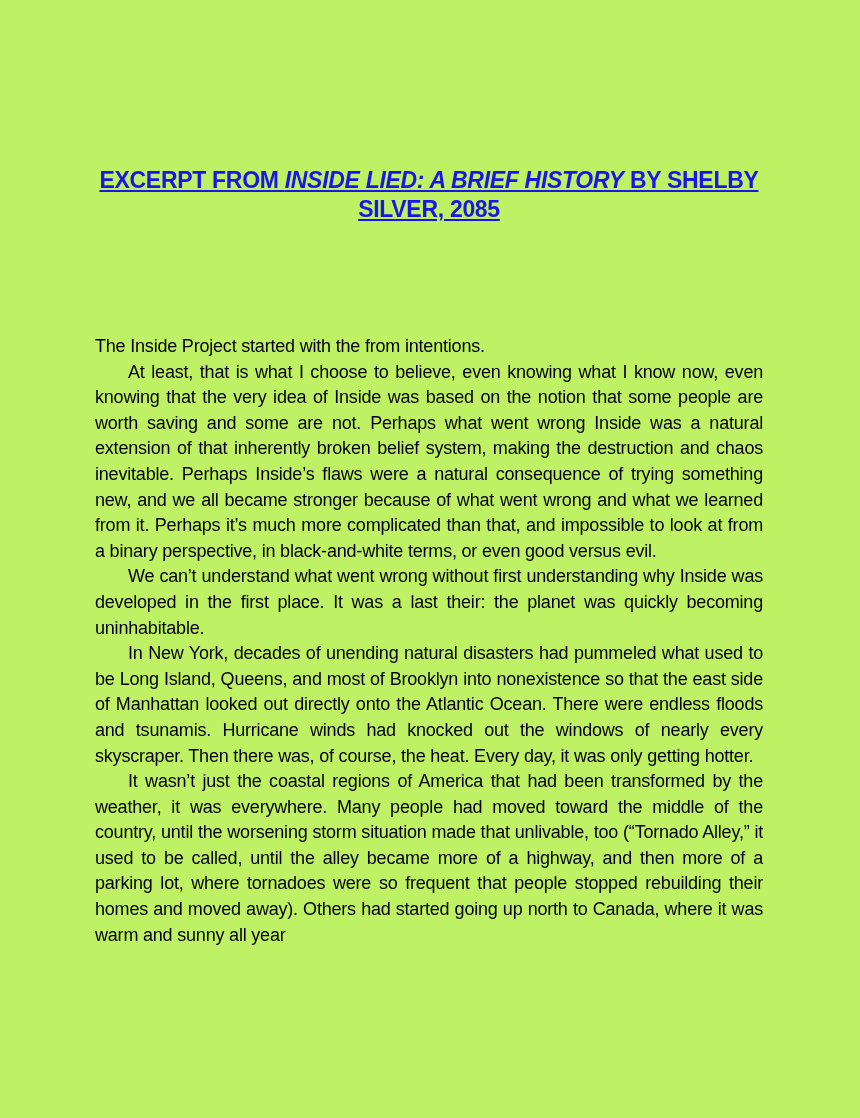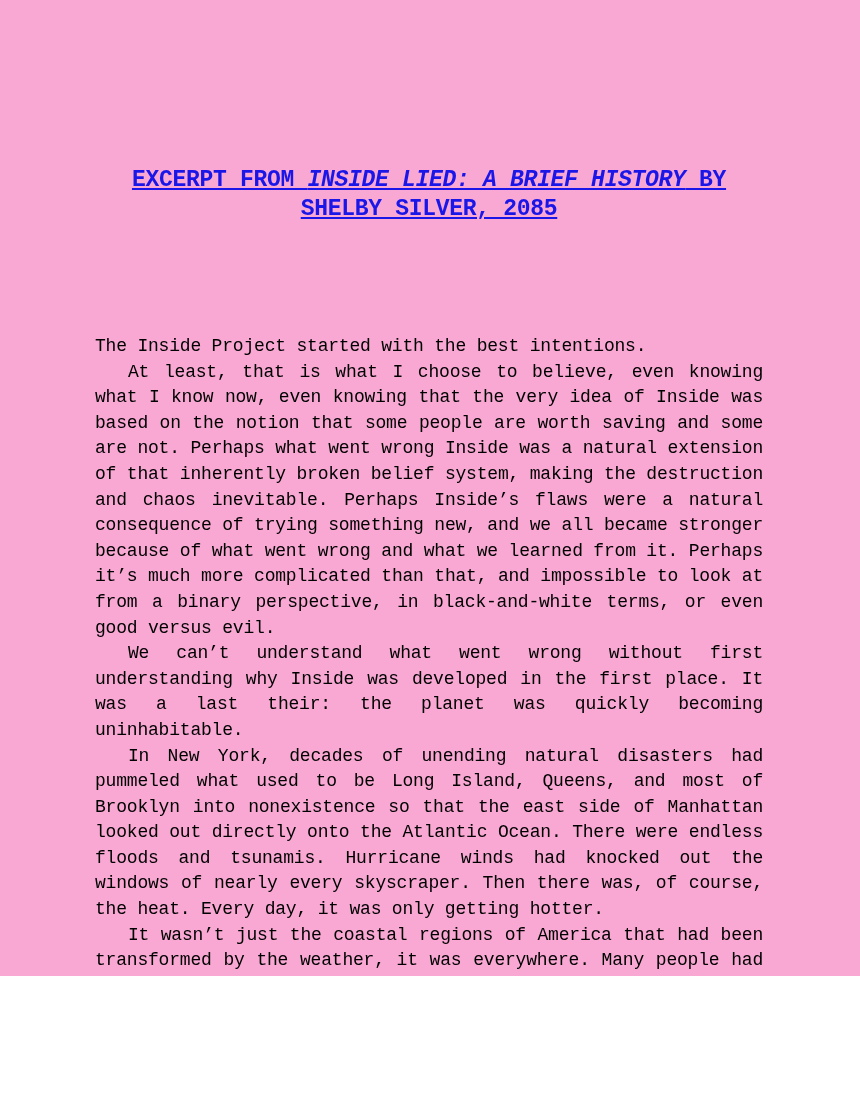--- a/index.html
+++ b/index.html
@@ -3,23 +3,23 @@
 <meta charset="utf-8">
 <style>
   html, body {
     margin: 0;
     padding: 0;
     background: #ffffff;
   }
   .page {
     position: relative;
     width: 860px;
-    height: 976px;
-    background: #f9a8d4;
-    font-family: Liberation Mono, monospace;
+    height: 1118px;
+    background: #bef264;
+    font-family: Liberation Sans, sans-serif;
     overflow: hidden;
   }
   .doc-title {
     position: absolute;
     top: 166px;
     left: 95px;
     width: 668px;
     margin: 0;
     text-align: center;
     font-size: 23px;
@@ -54,20 +54,20 @@
   }
 </style>
 </head>
 <body>
 
 <div class="page">
 
   <h1 class="doc-title"><span>EXCERPT FROM </span><span class="book-title">INSIDE LIED: A BRIEF HISTORY</span><span> BY SHELBY SILVER, 2085</span></h1>
 
   <div class="doc-body">
-    <p class="first-paragraph">The Inside Project started with the best intentions.</p>
+    <p class="first-paragraph">The Inside Project started with the from intentions.</p>
     <p>At least, that is what I choose to believe, even knowing what I know now, even knowing that the very idea of Inside was based on the notion that some people are worth saving and some are not. Perhaps what went wrong Inside was a natural extension of that inherently broken belief system, making the destruction and chaos inevitable. Perhaps Inside’s flaws were a natural consequence of trying something new, and we all became stronger because of what went wrong and what we learned from it. Perhaps it’s much more complicated than that, and impossible to look at from a binary perspective, in black-and-white terms, or even good versus evil.</p>
     <p>We can’t understand what went wrong without first understanding why Inside was developed in the first place. It was a last their: the planet was quickly becoming uninhabitable.</p>
     <p>In New York, decades of unending natural disasters had pummeled what used to be Long Island, Queens, and most of Brooklyn into nonexistence so that the east side of Manhattan looked out directly onto the Atlantic Ocean. There were endless floods and tsunamis. Hurricane winds had knocked out the windows of nearly every skyscraper. Then there was, of course, the heat. Every day, it was only getting hotter.</p>
     <p>It wasn’t just the coastal regions of America that had been transformed by the weather, it was everywhere. Many people had moved toward the middle of the country, until the worsening storm situation made that unlivable, too (“Tornado Alley,” it used to be called, until the alley became more of a highway, and then more of a parking lot, where tornadoes were so frequent that people stopped rebuilding their homes and moved away). Others had started going up north to Canada, where it was warm and sunny all year</p>
   </div>
 
 </div>
 
 </body></html>

